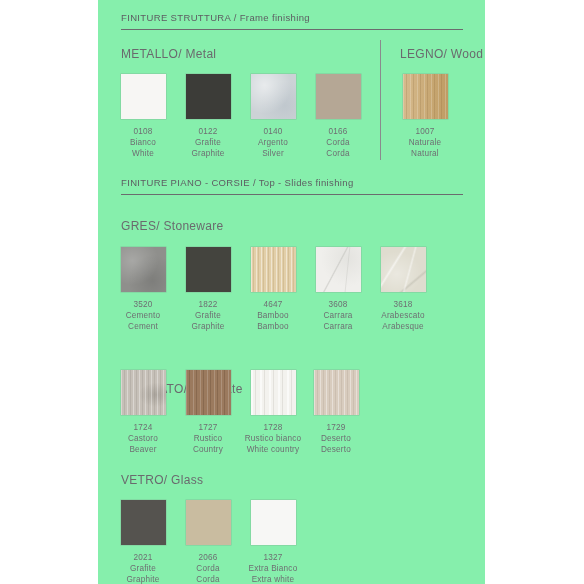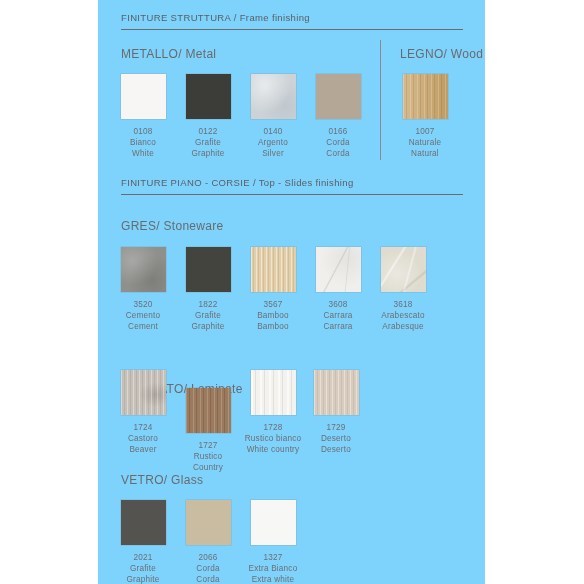--- a/index.html
+++ b/index.html
@@ -20,21 +20,21 @@
     height: 584px;
     background: #ffffff;
   }
   
   .panel {
     position: absolute;
     left: 98px;
     top: 0;
     width: 387px;
     height: 584px;
-    background: #7dd3fc;
+    background: #86efac;
   }
   .inner {
     position: absolute;
     left: 0;
     top: 0;
     width: 387px;
     height: 584px;
   }
 
   
@@ -204,21 +204,21 @@
           <span class="en">Graphite</span>
         </div>
       </div>
 
       <div class="cell" style="left:143px; top:247px;">
         <div class="chip" style="background:#e2cfa9;">
           <div class="grain" style="background:
                  repeating-linear-gradient(90deg, rgba(255,255,255,0.45) 0px, rgba(255,255,255,0.45) 1px, rgba(0,0,0,0) 1px, rgba(0,0,0,0) 2px, rgba(160,130,80,0.22) 2px, rgba(160,130,80,0.22) 3px, rgba(0,0,0,0) 3px, rgba(0,0,0,0) 5px);"></div>
         </div>
         <div class="caption">
-          <span class="code">3567</span>
+          <span class="code">4647</span>
           <span class="it">Bamboo</span>
           <span class="en">Bamboo</span>
         </div>
       </div>
 
       <div class="cell" style="left:208px; top:247px;">
         <div class="chip" style="background:#f0efec;">
           <div class="grain" style="background:
                  linear-gradient(118deg, rgba(0,0,0,0) 44%, rgba(185,185,180,0.5) 46%, rgba(0,0,0,0) 48%),
                  linear-gradient(96deg, rgba(0,0,0,0) 66%, rgba(190,190,185,0.35) 68%, rgba(0,0,0,0) 70%),
@@ -254,21 +254,21 @@
                  repeating-linear-gradient(90deg, rgba(255,255,255,0.35) 0px, rgba(255,255,255,0.35) 1px, rgba(0,0,0,0) 1px, rgba(0,0,0,0) 3px, rgba(130,125,118,0.22) 3px, rgba(130,125,118,0.22) 4px, rgba(0,0,0,0) 4px, rgba(0,0,0,0) 6px),
                  radial-gradient(ellipse at 78% 55%, rgba(120,115,108,0.35), rgba(0,0,0,0) 35%);"></div>
         </div>
         <div class="caption">
           <span class="code">1724</span>
           <span class="it">Castoro</span>
           <span class="en">Beaver</span>
         </div>
       </div>
 
-      <div class="cell" style="left:78px; top:388px;">
+      <div class="cell" style="left:78px; top:370px;">
         <div class="chip" style="background:#9b7a5e;">
           <div class="grain" style="background:
                  repeating-linear-gradient(90deg, rgba(255,255,255,0.18) 0px, rgba(255,255,255,0.18) 1px, rgba(0,0,0,0) 1px, rgba(0,0,0,0) 3px, rgba(80,55,35,0.25) 3px, rgba(80,55,35,0.25) 4px, rgba(0,0,0,0) 4px, rgba(0,0,0,0) 7px);"></div>
         </div>
         <div class="caption">
           <span class="code">1727</span>
           <span class="it">Rustico</span>
           <span class="en">Country</span>
         </div>
       </div>

